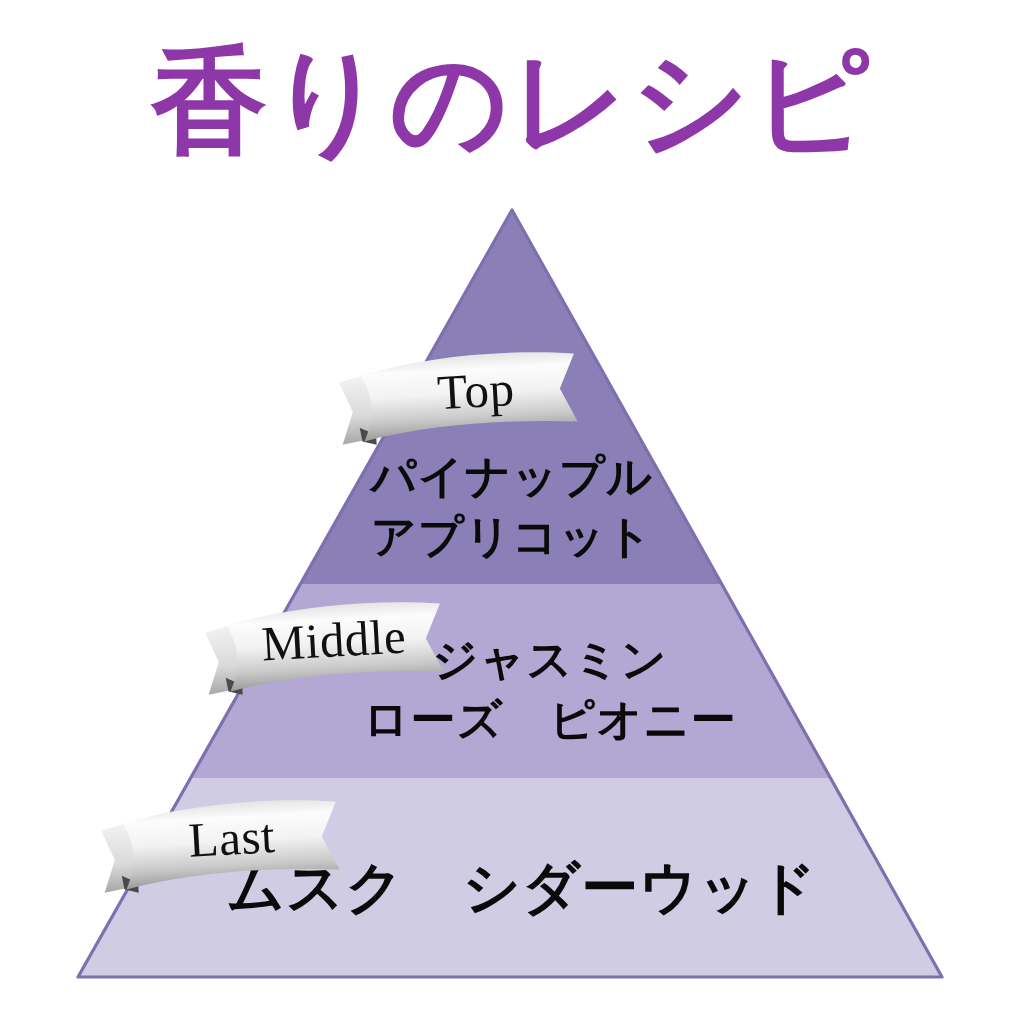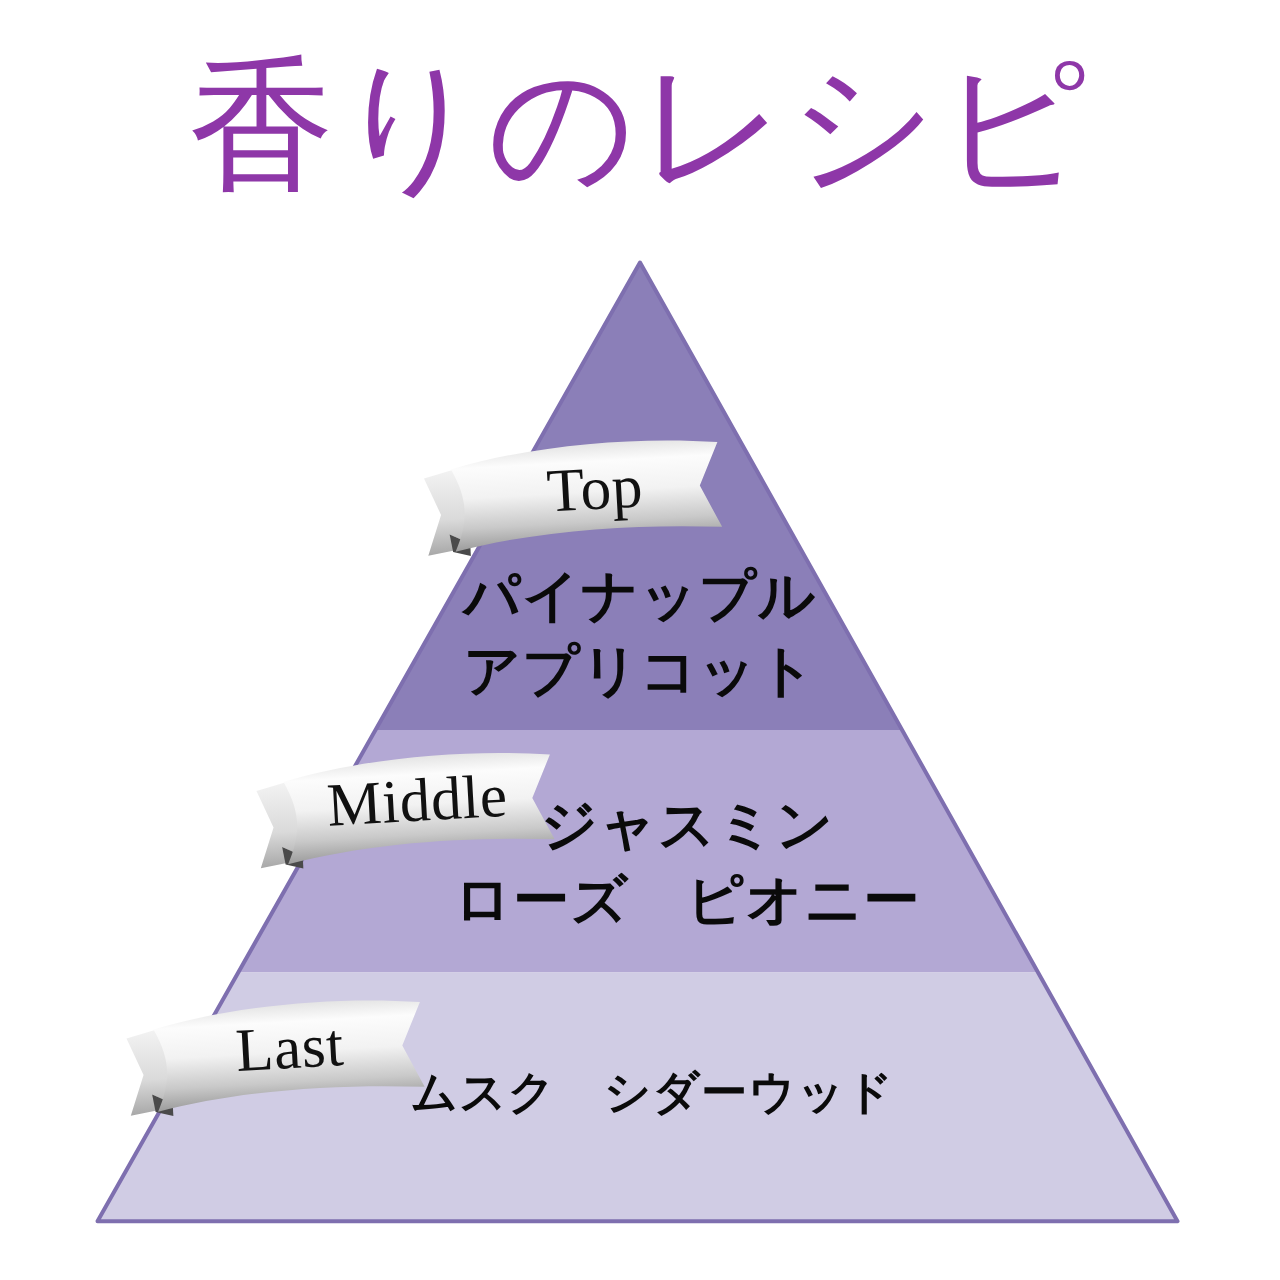--- a/index.html
+++ b/index.html
@@ -70,21 +70,21 @@
     left: 290px;
     top: 630px;
     width: 520px;
     font-size: 45px;
     line-height: 1.33;
   }
   #notes-last {
     left: 212px;
     top: 850px;
     width: 620px;
-    font-size: 37px;
+    font-size: 57px;
     line-height: 1.3;
   }
   .notes .line { display: block; }
 
   
   .ribbon {
     position: absolute;
     width: 260px;
     height: 104px;
   }
@@ -111,21 +111,21 @@
 
   #ribbon-top .ribbon-label    { transform: translate(16px, -3px); }
   #ribbon-middle .ribbon-label { transform: translate(8px, -4px); }
   #ribbon-last .ribbon-label   { transform: translate(10px, -4px); }
 </style>
 </head>
 <body>
 
 <div id="stage" style="background: rgb(255, 255, 255);">
 
-  <div id="title" style="color: rgb(142, 55, 168);">香りのレシピ</div>
+  <div id="title" style="color: rgb(142, 55, 168); font-weight: bold;">香りのレシピ</div>
 
   <div id="pyramid-wrap">
     <svg id="pyramid-svg" viewBox="0 0 1024 1024" xmlns="http://www.w3.org/2000/svg">
       <defs>
         <clipPath id="pyr-clip">
           <polygon points="512,210 942,977 78,977"></polygon>
         </clipPath>
       </defs>
 
       <g clip-path="url(#pyr-clip)">

